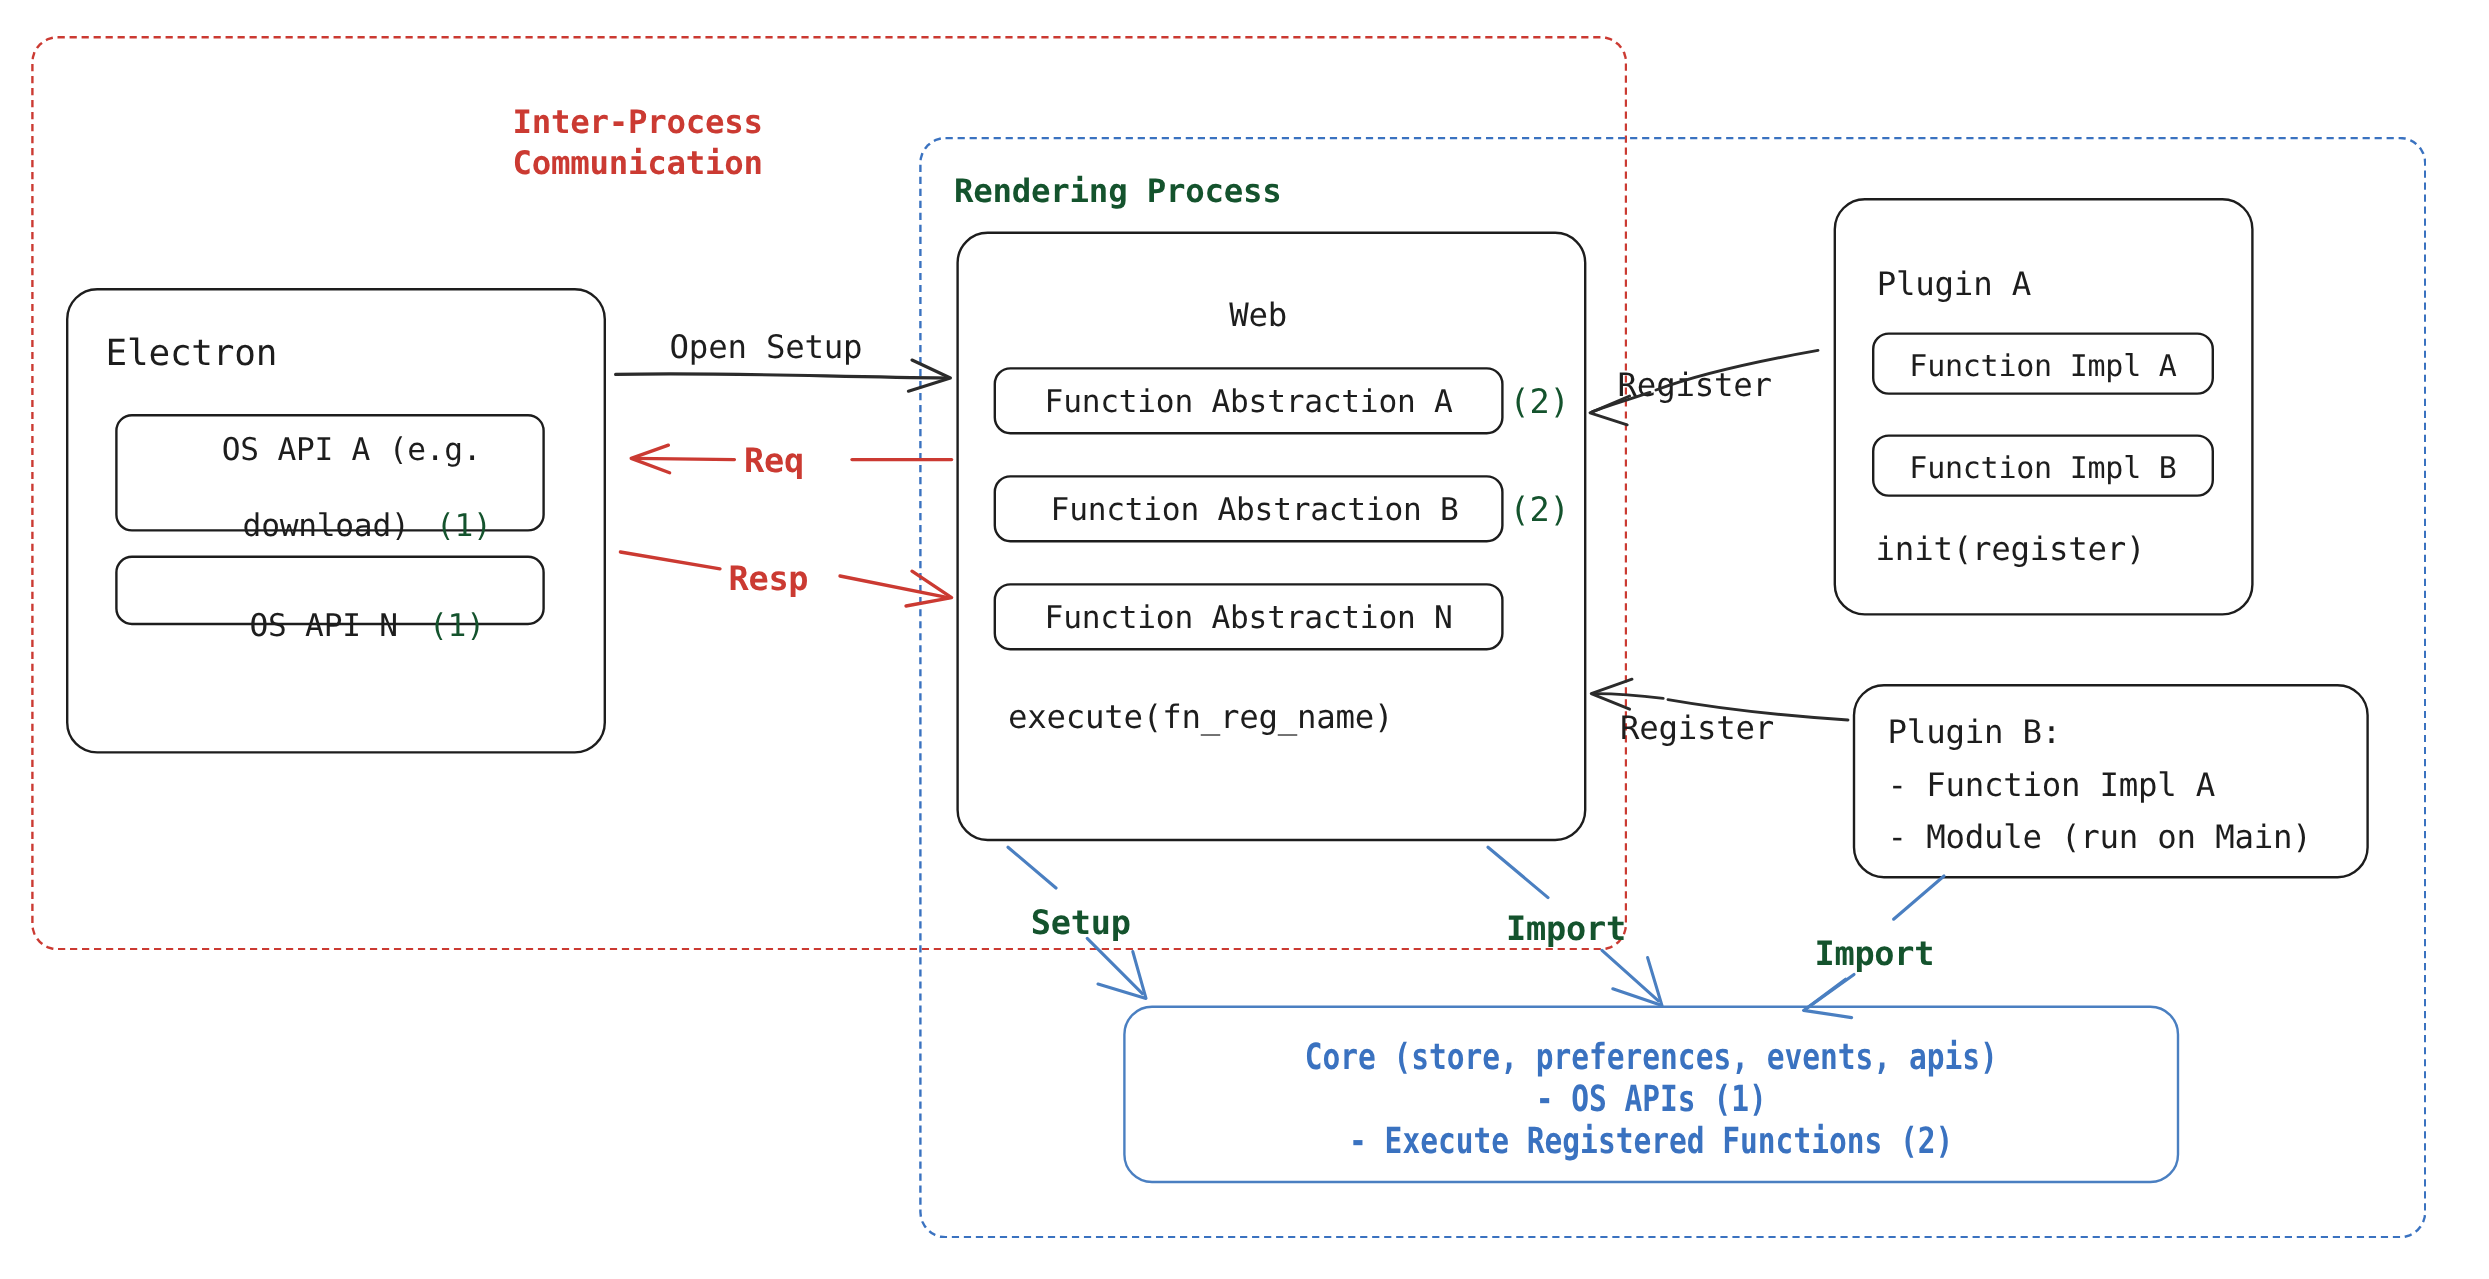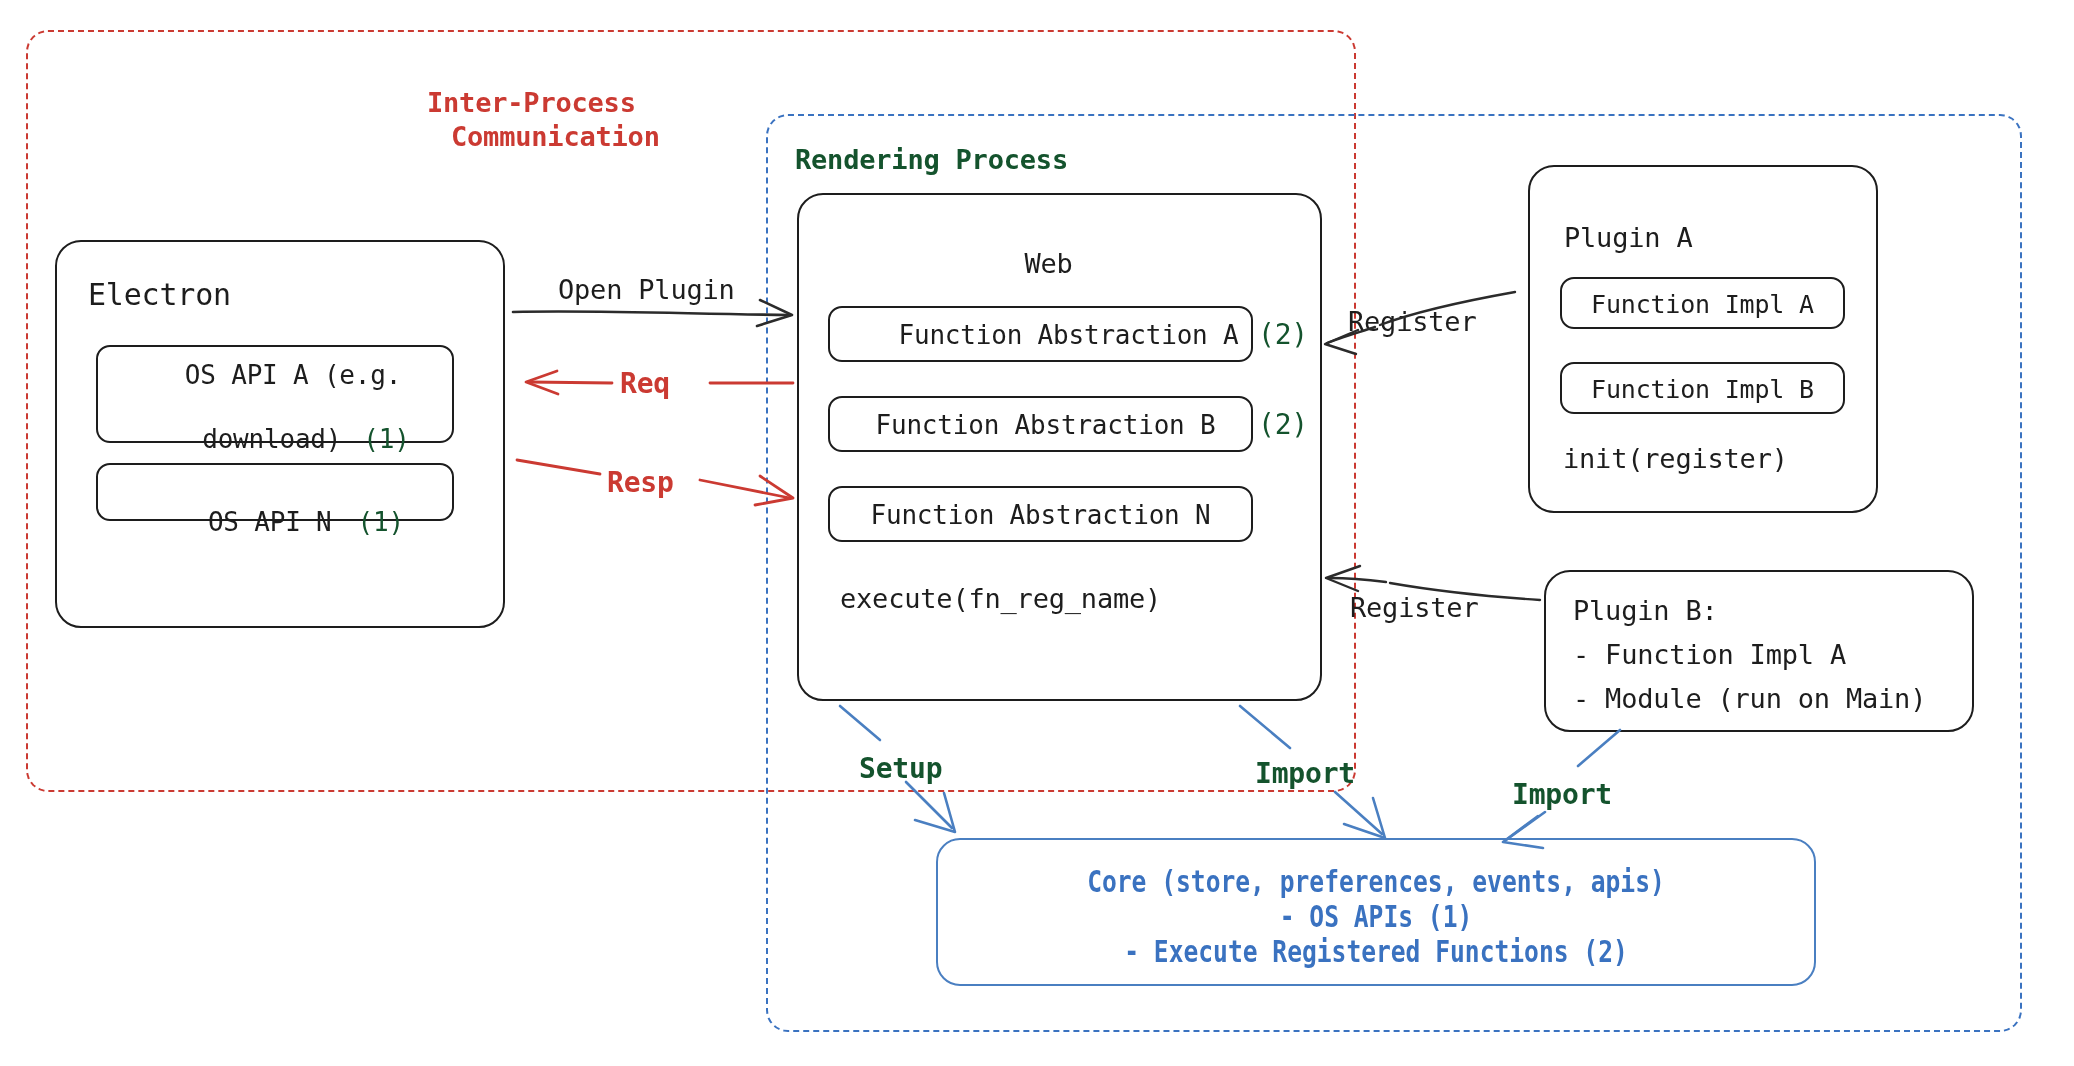--- a/index.html
+++ b/index.html
@@ -45,21 +45,21 @@
 </head>
 <body>
 
 <div class="canvas">
 
   <div class="region ipc" style="left:26px;top:30px;width:1330px;height:762px;"></div>
 
   <div class="region render" style="left:766px;top:114px;width:1256px;height:918px;"></div>
 
   <div class="label red" style="left:427px;top:86px;font-size:27px;line-height:34px;font-weight:bold;">Inter-Process</div>
-  <div class="label red" style="left:427px;top:120px;font-size:27px;line-height:34px;font-weight:bold;margin-left:24px;">Communication</div>
+  <div class="label red" style="left:427px;top:120px;font-size:27px;line-height:34px;font-weight:bold;">Communication</div>
 
   <div class="label blue" style="left:795px;top:144px;font-size:27px;font-weight:bold;">Rendering Process</div>
 
   <div class="box" style="left:55px;top:240px;width:450px;height:388px;"></div>
 
   <div class="label black" style="left:88px;top:277px;font-size:30px;">Electron</div>
 
   <div class="box inner" style="left:96px;top:345px;width:358px;height:98px;"></div>
   <div class="label black t-center" style="left:96px;top:360px;width:358px;font-size:26px;margin-left:18px;">OS API A (e.g.</div>
   <div class="label black t-center" style="left:96px;top:394px;width:358px;font-size:26px;">
@@ -69,21 +69,21 @@
   <div class="box inner" style="left:96px;top:463px;width:358px;height:58px;"></div>
   <div class="label black t-center" style="left:96px;top:477px;width:358px;font-size:26px;">
     <span>OS API N</span><span class="blue" style="margin-left:26px;">(1)</span>
   </div>
 
   <div class="box" style="left:797px;top:193px;width:525px;height:508px;"></div>
 
   <div class="label black t-center" style="left:797px;top:248px;width:503px;font-size:27px;">Web</div>
 
   <div class="box inner" style="left:828px;top:306px;width:425px;height:56px;"></div>
-  <div class="label black t-center" style="left:828px;top:320px;width:425px;font-size:26px;margin-left:28px;">Function Abstraction A</div>
+  <div class="label black t-center" style="left:828px;top:320px;width:425px;font-size:26px;">Function Abstraction A</div>
   <div class="label blue" style="left:1258px;top:318px;font-size:28px;">(2)</div>
 
   <div class="box inner" style="left:828px;top:396px;width:425px;height:56px;"></div>
   <div class="label black t-center" style="left:828px;top:410px;width:353px;font-size:26px;margin-left:41px;">Function Abstraction B</div>
   <div class="label blue" style="left:1258px;top:408px;font-size:28px;">(2)</div>
 
   <div class="box inner" style="left:828px;top:486px;width:425px;height:56px;"></div>
   <div class="label black" style="left:840px;top:583px;font-size:27px;">execute(fn_reg_name)</div>
 
   <div class="label black t-center" style="left:828px;top:500px;width:425px;font-size:26px;">Function Abstraction N</div>
@@ -105,21 +105,21 @@
   <div class="label black" style="left:1573px;top:595px;font-size:27px;">Plugin B:</div>
   <div class="label black" style="left:1573px;top:639px;font-size:27px;">- Function Impl A</div>
   <div class="label black" style="left:1573px;top:683px;font-size:27px;">- Module (run on Main)</div>
 
   <div class="box core" style="left:936px;top:838px;width:880px;height:148px;"></div>
 
   <div class="coreText" style="position:absolute;left:936px;top:862px;width:880px;font-size:30px;">Core (store, preferences, events, apis)</div>
   <div class="coreText" style="position:absolute;left:936px;top:897px;width:880px;font-size:30px;">- OS APIs (1)</div>
   <div class="coreText" style="position:absolute;left:936px;top:932px;width:880px;font-size:30px;">- Execute Registered Functions (2)</div>
 
-  <div class="label black" style="left:558px;top:274px;font-size:27px;">Open Plugin</div>
+  <div class="label black" style="left:558px;top:274px;font-size:27px;">Open Setup</div>
 
   <div class="label red" style="left:620px;top:367px;font-size:28px;font-weight:bold;">Req</div>
 
   <div class="label red" style="left:607px;top:466px;font-size:28px;font-weight:bold;">Resp</div>
 
   <div class="label black" style="left:1348px;top:306px;font-size:27px;">Register</div>
 
   <div class="label black" style="left:1350px;top:592px;font-size:27px;">Register</div>
 
   <div class="label blue" style="left:859px;top:752px;font-size:28px;font-weight:bold;">Setup</div>

